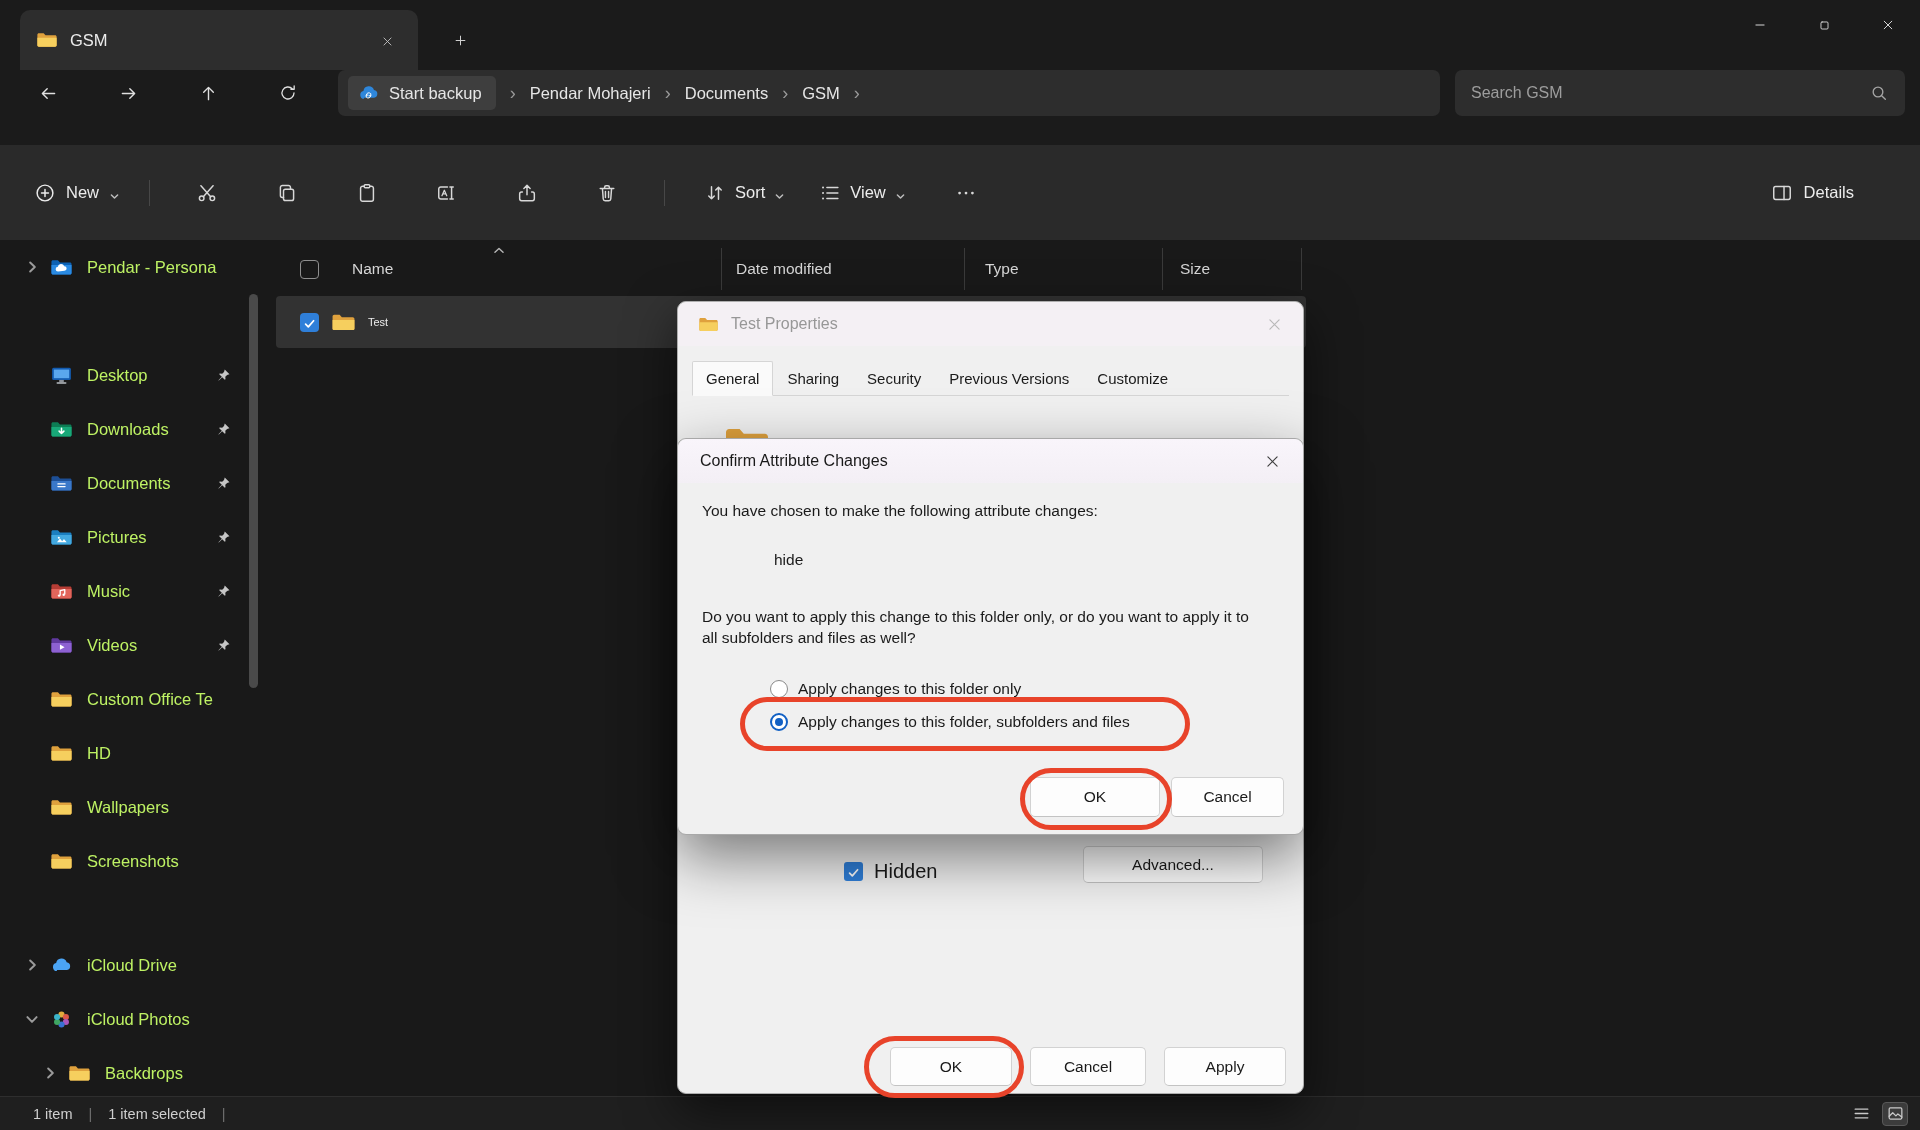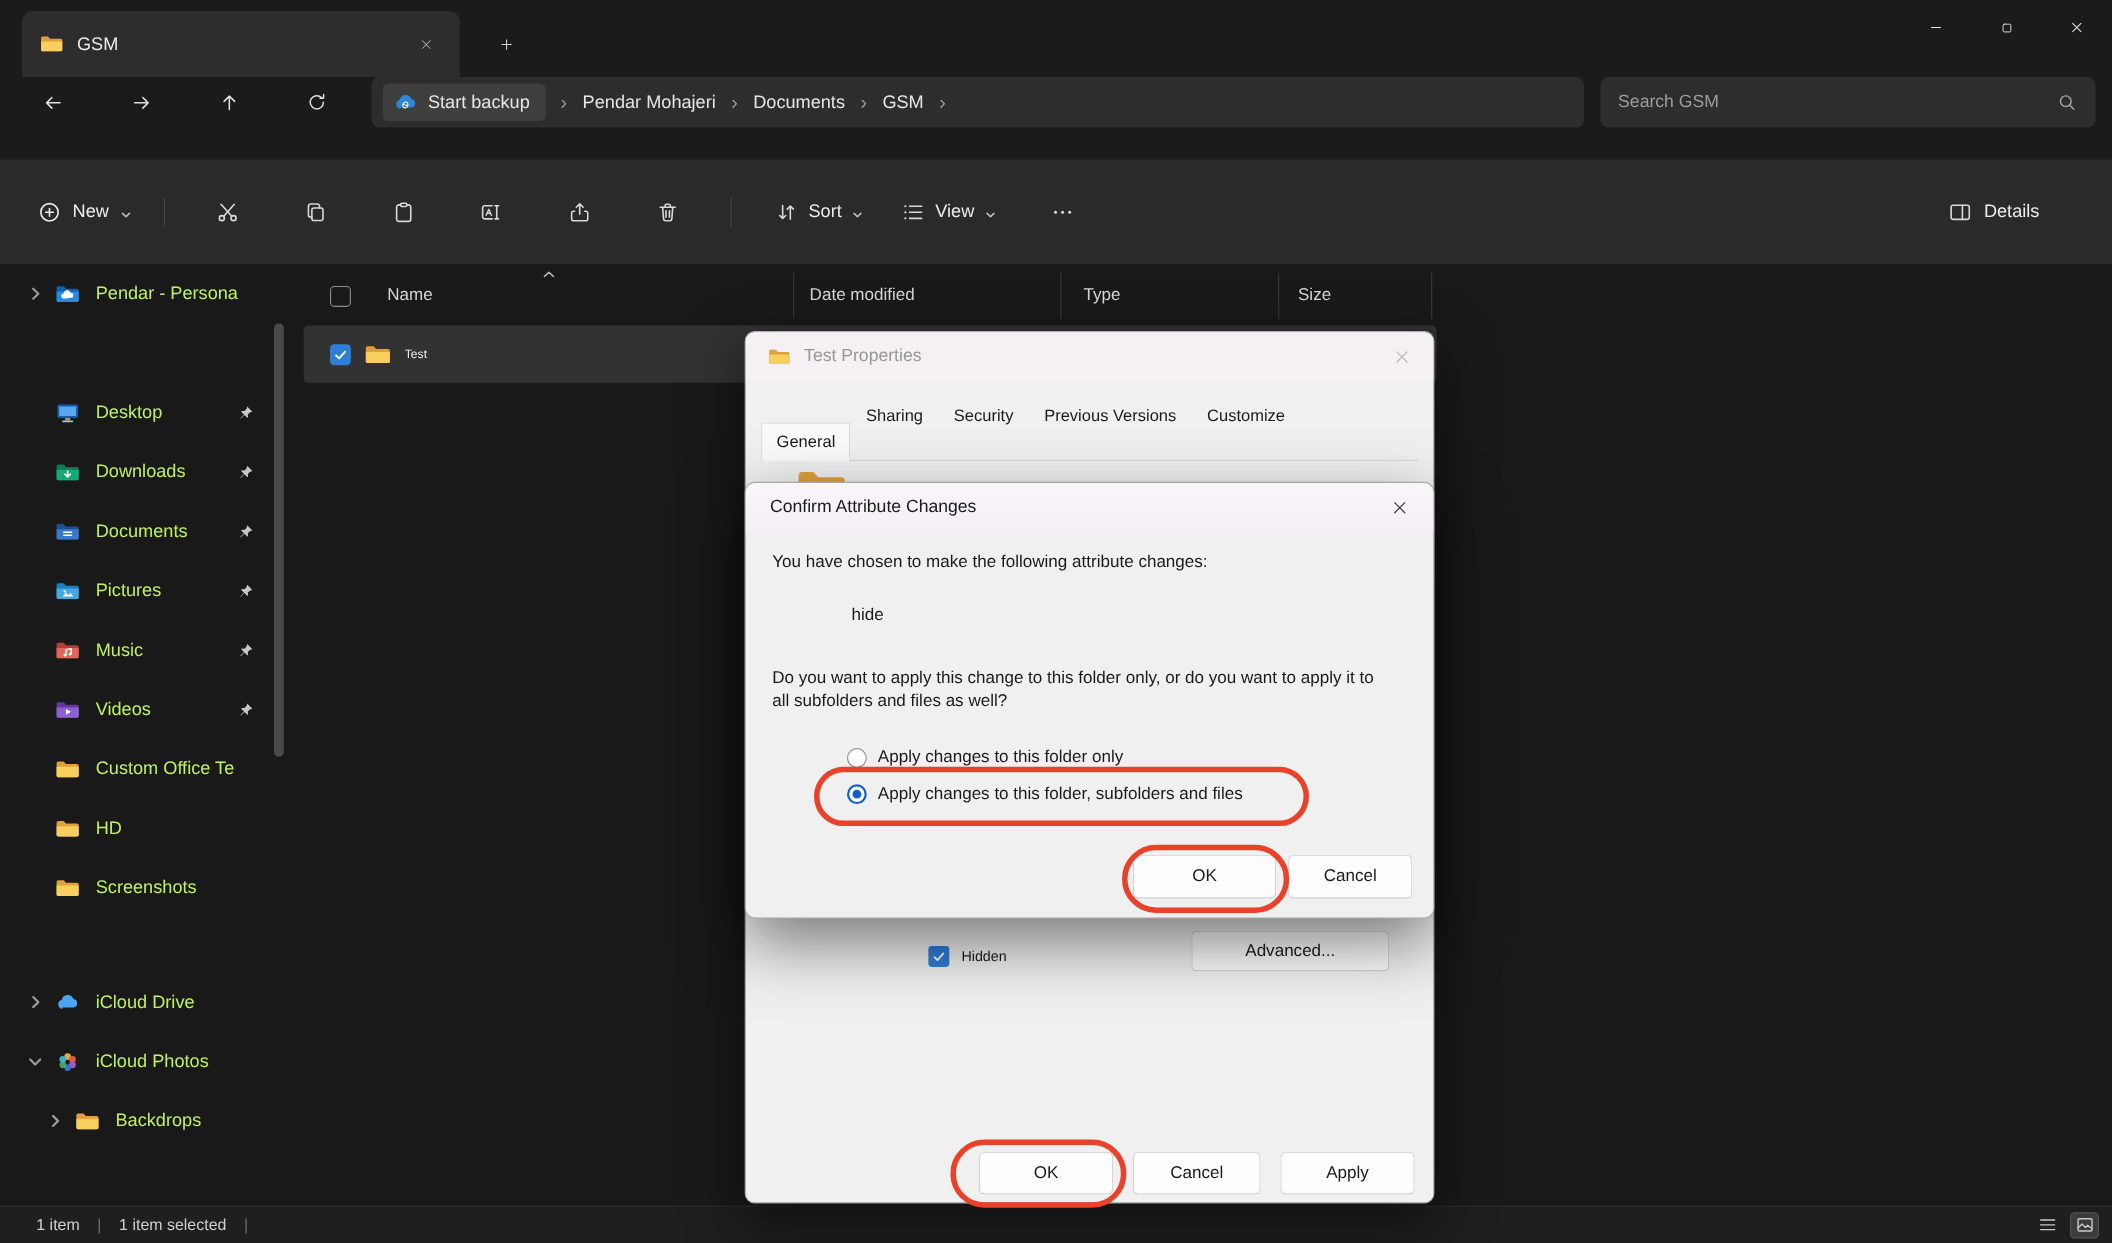--- a/index.html
+++ b/index.html
@@ -89,26 +89,26 @@
 
   
   .props{position:absolute;left:677px;top:301px;width:627px;height:793px;background:#f0f0f0;border:1px solid #aeaeae;border-radius:9px;box-shadow:0 18px 50px rgba(0,0,0,.55);z-index:10;}
   .props-titlebar{height:44px;display:flex;align-items:center;padding:0 20px;gap:12px;background:#f4f0f4;border-radius:9px 9px 0 0;}
   .props-foldericon{width:21px;height:21px;flex:none;}
   .props-titlebar .ttl{color:#979797;font-size:16px;flex:1;}
   .dlg-close{width:17px;height:17px;flex:none;}
   .props-close{color:#b8b8b8;}
   .props-tabs{display:flex;margin:14px 14px 0;border-bottom:1px solid #d5d5d5;}
   .ptab{font-size:15px;color:#1a1a1a;padding:8px 13px;border:1px solid transparent;position:relative;top:1px;}
-  .ptab.active{background:#fafafa;border-color:#d5d5d5;border-bottom-color:#fafafa;border-radius:2px 2px 0 0;margin-top:23px;}
+  .ptab.active{background:#fafafa;border-color:#d5d5d5;border-bottom-color:#fafafa;border-radius:2px 2px 0 0;}
   .props-folder-big{position:absolute;left:45px;top:118px;width:48px;height:48px;}
   .props-hidden-row{position:absolute;left:166px;top:558px;display:flex;align-items:center;gap:11px;}
   .dlg-check{width:19px;height:19px;border-radius:3px;background:var(--accent,#2f7fd9);display:flex;align-items:center;justify-content:center;color:#fff;}
   .dlg-check .ic{width:13px;height:13px;}
-  .props-hidden-row .lbl{font-size:13px;color:#1a1a1a;}
+  .props-hidden-row .lbl{font-size:20px;color:#1a1a1a;}
   .btn{position:absolute;background:#fdfdfd;border:1px solid #d2d2d2;border-bottom-color:#c3c3c3;border-radius:5px;font-size:15.5px;color:#1a1a1a;display:flex;align-items:center;justify-content:center;}
   .props-advanced{left:405px;top:544px;width:180px;height:37px;}
   .pbtn-ok{left:212px;top:745px;width:122px;height:39px;}
   .pbtn-cancel{left:352px;top:745px;width:116px;height:39px;}
   .pbtn-apply{left:486px;top:745px;width:122px;height:39px;}
 
   
   .confirm{position:absolute;left:677px;top:438px;width:627px;height:397px;background:#f0f0f0;border:1px solid #a8a8a8;border-radius:9px;box-shadow:0 22px 60px rgba(0,0,0,.5);z-index:20;}
   .confirm-titlebar{height:44px;display:flex;align-items:center;padding:0 22px;background:linear-gradient(#f9f5fb,#f3eff5);border-radius:9px 9px 0 0;}
   .confirm-titlebar .ttl{font-size:16px;color:#191919;flex:1;}
@@ -418,20 +418,28 @@
               <path d="M1.5 9.5h21v8.2c0 .9-.7 1.6-1.6 1.6H3.1c-.9 0-1.6-.7-1.6-1.6V9.5z" fill="#f6cf5e"></path>
             </svg></span>
           <span class="sb-label">HD</span>
         </div>
         <div class="sb-item">
           <span class="sb-chev"></span>
           <span class="sb-icon"><svg viewBox="0 0 24 24" width="100%" height="100%">
               <path d="M1.5 6.1c0-.9.7-1.6 1.6-1.6h5.2l2.1 2.4h10.5c.9 0 1.6.7 1.6 1.6v9.2c0 .9-.7 1.6-1.6 1.6H3.1c-.9 0-1.6-.7-1.6-1.6V6.1z" fill="#dfa13d"></path>
               <path d="M1.5 9.5h21v8.2c0 .9-.7 1.6-1.6 1.6H3.1c-.9 0-1.6-.7-1.6-1.6V9.5z" fill="#f6cf5e"></path>
             </svg></span>
+          <span class="sb-label">Wallpapers</span>
+        </div>
+        <div class="sb-item">
+          <span class="sb-chev"></span>
+          <span class="sb-icon"><svg viewBox="0 0 24 24" width="100%" height="100%">
+              <path d="M1.5 6.1c0-.9.7-1.6 1.6-1.6h5.2l2.1 2.4h10.5c.9 0 1.6.7 1.6 1.6v9.2c0 .9-.7 1.6-1.6 1.6H3.1c-.9 0-1.6-.7-1.6-1.6V6.1z" fill="#dfa13d"></path>
+              <path d="M1.5 9.5h21v8.2c0 .9-.7 1.6-1.6 1.6H3.1c-.9 0-1.6-.7-1.6-1.6V9.5z" fill="#f6cf5e"></path>
+            </svg></span>
           <span class="sb-label">Screenshots</span>
         </div>
       </div>
     <div id="sb-cloud">
         <div class="sb-item">
           <span class="sb-chev"><svg viewBox="0 0 12 13" width="100%" height="100%" fill="none" stroke="currentColor" stroke-width="1.6" stroke-linecap="round" stroke-linejoin="round">
               <path d="M4.5 2.8L8.3 6.5 4.5 10.2"></path>
             </svg></span>
           <span class="sb-icon"><svg viewBox="0 0 24 24" width="100%" height="100%">
               <path d="M7.2 17.8a4.2 4.2 0 0 1-.8-8.3 5.7 5.7 0 0 1 11-1 4.1 4.1 0 0 1 .3 8.1 4 4 0 0 1-.9.1H7.2z" fill="#4ba4f4"></path>

